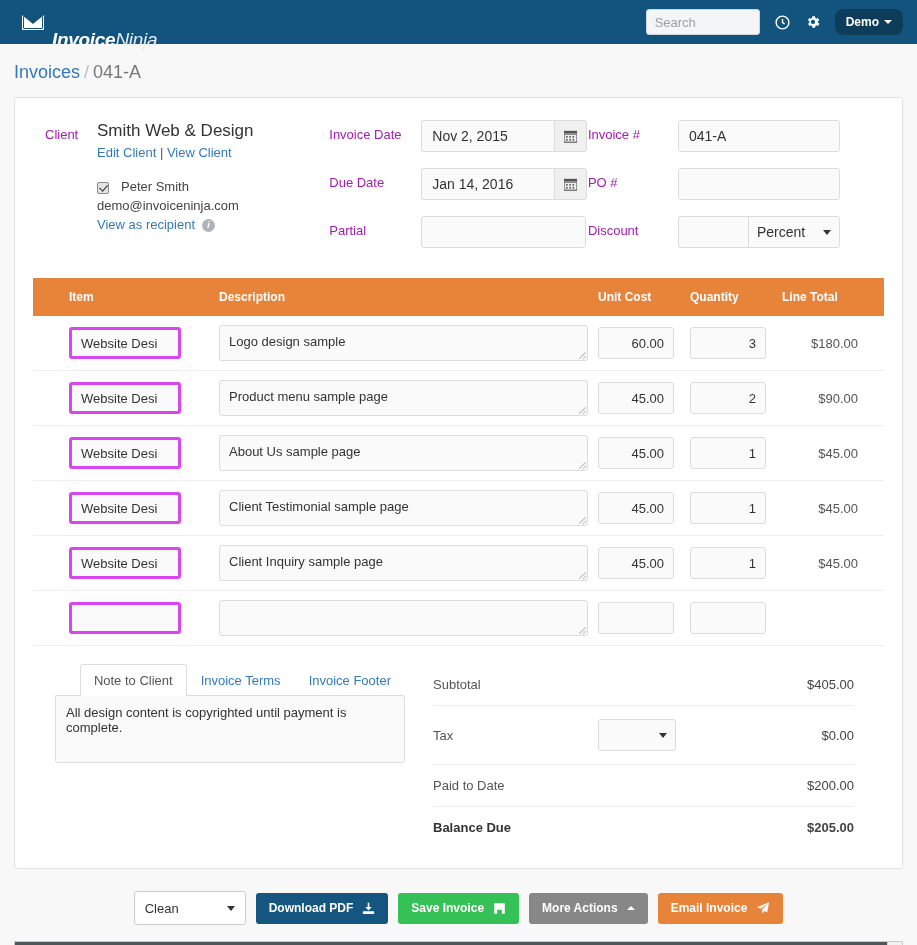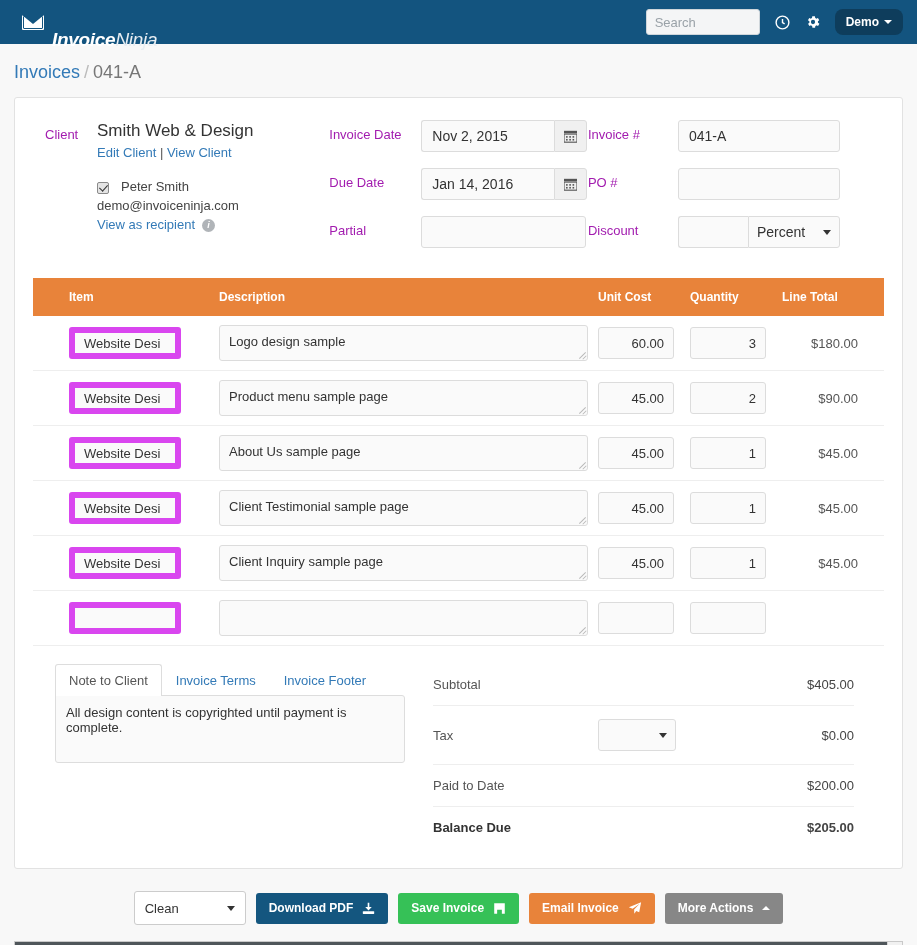--- a/index.html
+++ b/index.html
@@ -256,21 +256,21 @@
   .items tbody td {
     border-bottom: 1px solid #eeeeee;
     padding: 9px 0 9px 10px;
     vertical-align: middle;
   }
   .items tbody tr:last-child td { border-bottom: 1px solid #eeeeee; }
   .td-grip { padding: 0 !important; }
 
   .item-inp {
     width: 112px; height: 32px;
-    border: 6px solid #d946ef; background: #fafafa;
+    border: 3px solid #d946ef; background: #fafafa;
     border-radius: 3px; padding: 0 9px;
     font-size: 13px; color: #333;
     font-family: "Liberation Sans", sans-serif;
     outline: none;
   }
   .desc-wrap { position: relative; }
   .desc-inp {
     width: 100%; height: 36px;
     border: 1px solid #dcdcdc; background: #fafafa;
     border-radius: 3px;
@@ -305,21 +305,21 @@
   }
   .line-total {
     font-size: 13px; color: #555;
     text-align: right;
     padding-right: 26px !important;
   }
 
   
   .bottom { display: flex; margin-top: 18px; }
   .notes { width: 372px; padding-left: 22px; }
-  .tabs { display: flex; align-items: flex-end; }
+  .tabs { display: flex; align-items: flex-end; justify-content: flex-end; }
   .tab {
     padding: 8px 13px;
     font-size: 13px;
     color: #337ab7;
     cursor: pointer;
     border: 1px solid transparent;
     border-bottom: none;
     border-radius: 3px 3px 0 0;
     position: relative;
     background: transparent;
@@ -694,31 +694,31 @@
   </button>
 
   <button class="btn btn-save">
     <span>Save Invoice</span>
     <svg width="13" height="13" viewBox="0 0 16 16" fill="#fff">
       <path d="M1.5 1.5h13v13h-3.6V9.4H5.1v5.1H1.5z"></path>
       <rect x="6.6" y="2.6" width="3" height="4.2"></rect>
     </svg>
   </button>
 
+  <button class="btn btn-more">
+    <span>More Actions</span>
+    <span class="caret-up"></span>
+  </button>
+
   <button class="btn btn-email">
     <span>Email Invoice</span>
     <svg width="14" height="14" viewBox="0 0 16 16" fill="#fff">
       <path d="M15 1.5L1 7.2l4.3 1.6L13.3 3 7 9.6l.2 4.9 2.2-3.1 3.4 1.4z"></path>
     </svg>
   </button>
-
-  <button class="btn btn-more">
-    <span>More Actions</span>
-    <span class="caret-up"></span>
-  </button>
 </div>
 
 <div class="pdf-outer">
 
   <div class="pdf-scroll">
     
     
   </div>
 
 </div>

